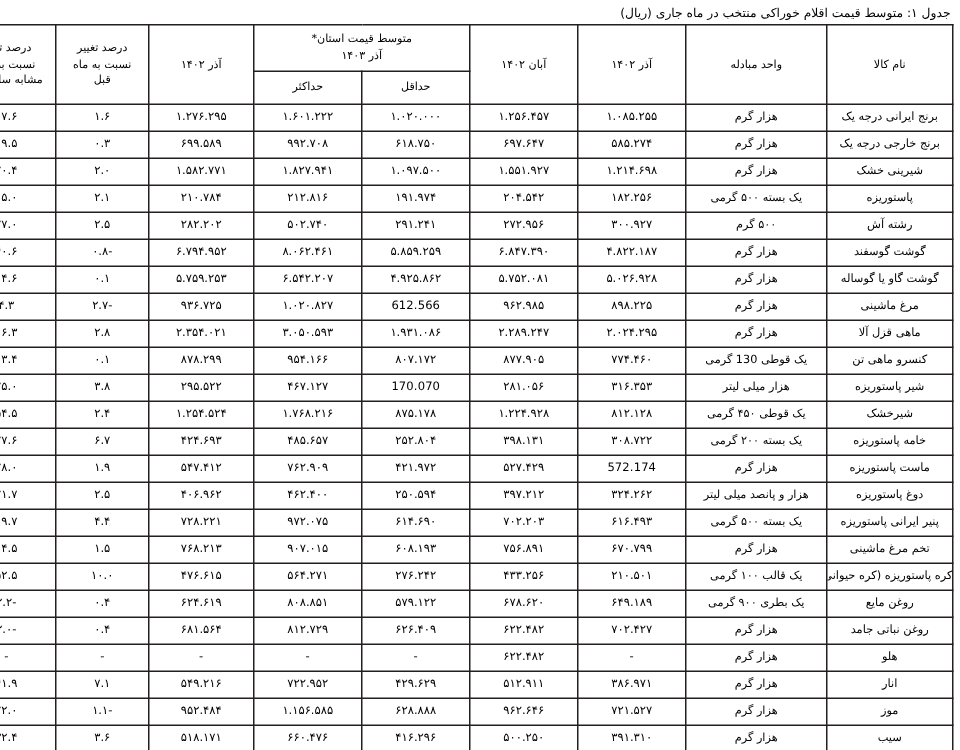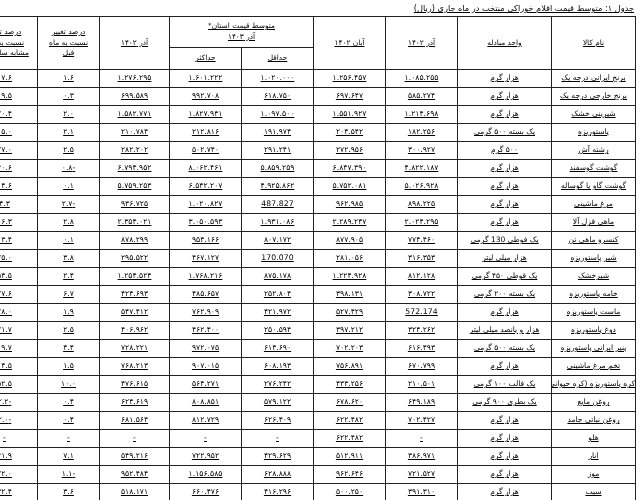--- a/index.html
+++ b/index.html
@@ -15,21 +15,20 @@
     font-family: "DejaVu Sans", "Liberation Sans", sans-serif;
     color: #000000;
     direction: rtl;
   }
   #page {
     width: 640px;
     height: 500px;
     box-sizing: border-box;
     padding: 2px 4px 0 4px;
     position: relative;
-    text-decoration: underline;
   }
   .table-caption {
     text-align: right;
     font-size: 8.2px;
     line-height: 13px;
     height: 14px;
     padding-right: 2px;
     white-space: nowrap;
     font-weight: normal;
   }
@@ -214,21 +213,21 @@
           <td class="c-num">۶.۵۴۲.۲۰۷</td>
           <td class="c-num">۵.۷۵۹.۲۵۳</td>
           <td class="c-pct">۰.۱</td>
           <td class="c-pct">۱۴.۶</td>
         </tr>
         <tr>
           <td class="c-name">مرغ ماشینی</td>
           <td class="c-unit">هزار گرم</td>
           <td class="c-num">۸۹۸.۲۲۵</td>
           <td class="c-num">۹۶۲.۹۸۵</td>
-          <td class="c-num">487.827</td>
+          <td class="c-num">612.566</td>
           <td class="c-num">۱.۰۲۰.۸۲۷</td>
           <td class="c-num">۹۳۶.۷۲۵</td>
           <td class="c-pct">-۲.۷</td>
           <td class="c-pct">۴.۳</td>
         </tr>
         <tr>
           <td class="c-name">ماهی قزل آلا</td>
           <td class="c-unit">هزار گرم</td>
           <td class="c-num">۲.۰۲۴.۲۹۵</td>
           <td class="c-num">۲.۲۸۹.۲۴۷</td>

